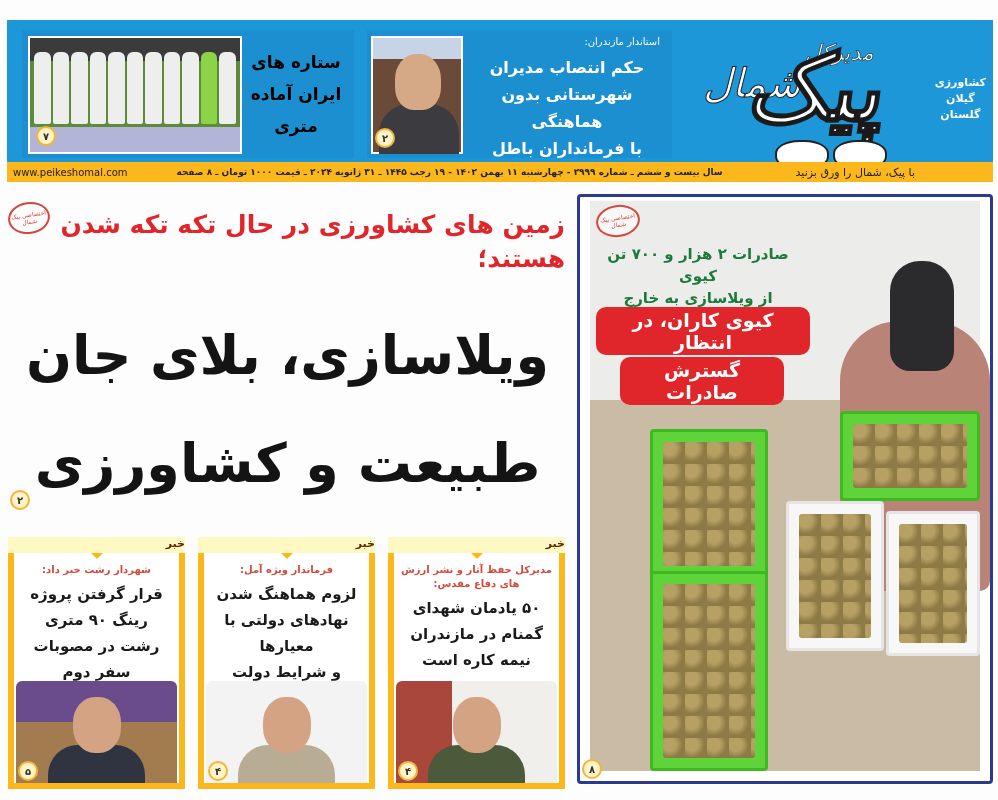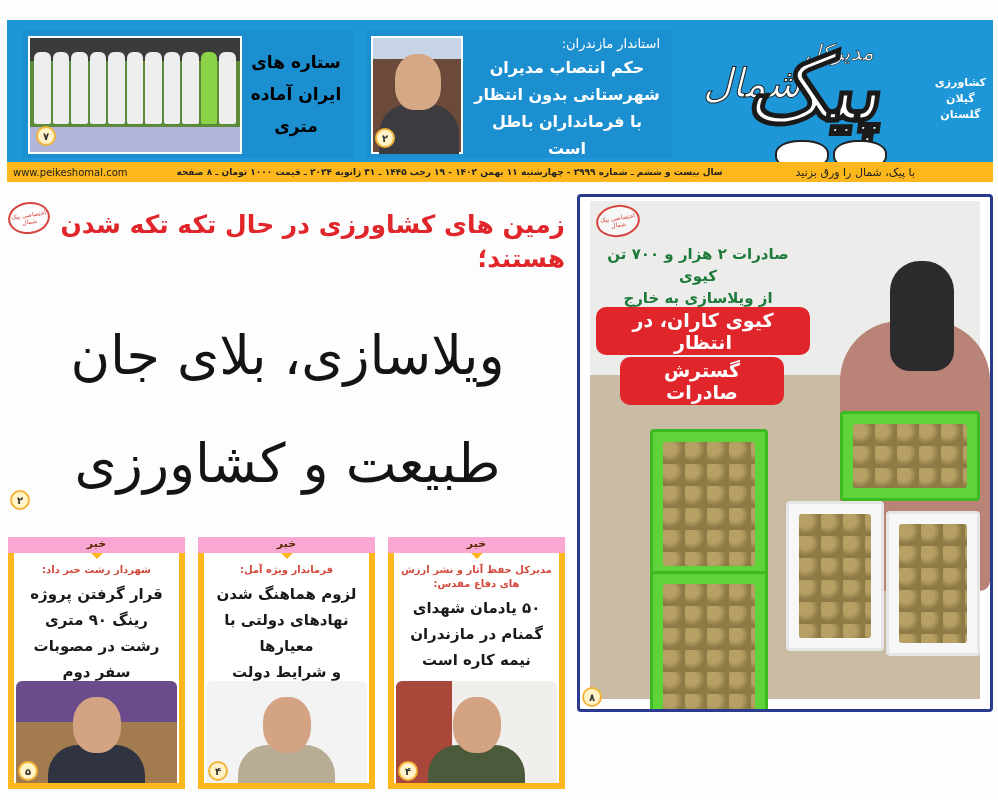--- a/index.html
+++ b/index.html
@@ -18,53 +18,53 @@
   .logo .big{position:absolute;right:58px;top:42px;font-family:"DejaVu Serif",serif;font-size:92px;font-weight:bold;color:#fff;-webkit-text-stroke:2px #1a1a1a;transform:skewX(-8deg);direction:rtl;line-height:1}
   .logo .shomal{position:absolute;left:28px;top:60px;font-family:Liberation Mono, monospace;font-size:40px;color:#fff;-webkit-text-stroke:1px #222;direction:rtl;font-style:italic}
   .logo .ruz{position:absolute;left:130px;top:40px;font-family:"DejaVu Serif",serif;font-size:22px;color:#fff;font-style:italic;-webkit-text-stroke:.6px #222;direction:rtl}
   .logo .dots{position:absolute;left:100px;top:140px;width:112px;height:30px;display:flex;gap:4px}
   .logo .dots span{flex:1;background:#fff;border:2px solid #222;border-radius:45%}
 
   .box-gov{position:absolute;left:367px;top:30px;width:305px;height:128px;background:#1b8fcf}
   .box-gov .photo{position:absolute;left:4px;top:6px;width:92px;height:118px;background:linear-gradient(#c7d4e6 0 18%,#6b4a3a 18% 100%);border:2px solid #fff}
   .box-gov .photo .face{position:absolute;left:22px;top:16px;width:46px;height:56px;background:#d6a986;border-radius:45% 45% 40% 40%}
   .box-gov .photo .suit{position:absolute;left:6px;top:66px;width:80px;height:50px;background:#3b3b40;border-radius:30px 30px 0 0}
-  .box-gov .kicker{position:absolute;right:12px;top:6px;color:#fff;font-size:13px;direction:rtl}
+  .box-gov .kicker{position:absolute;right:12px;top:6px;color:#fff;font-size:10px;direction:rtl}
   .box-gov .head{position:absolute;right:10px;top:24px;width:190px;color:#fff;font-weight:bold;font-size:16px;line-height:27px;text-align:center;direction:rtl}
 
   .box-team{position:absolute;left:22px;top:30px;width:332px;height:128px;background:#1b8fcf}
   .box-team .photo{position:absolute;left:6px;top:6px;width:214px;height:118px;background:linear-gradient(#3b3b3b 0 20%,#5d8b3a 20% 78%,#b3b5d8 78%);border:2px solid #fff;overflow:hidden}
   .box-team .players{position:absolute;left:4px;top:14px;right:4px;height:72px;display:flex;gap:2px}
   .box-team .players span{flex:1;background:#eee;border-radius:6px 6px 2px 2px}
   .box-team .players span.gk{background:#8bd448}
   .box-team .head{position:absolute;right:8px;top:16px;width:100px;color:#000000;font-weight:bold;font-size:17px;line-height:32px;text-align:center;direction:rtl}
 
   .pg{position:absolute;width:20px;height:20px;border-radius:50%;background:#fff3c7;border:2px solid #f2b53a;font-size:10px;font-weight:bold;color:#333;display:flex;align-items:center;justify-content:center}
 
   
   .lead{position:absolute;left:0;top:190px;width:575px;height:330px}
   .lead .stamp{position:absolute;left:8px;top:12px;width:42px;height:32px;border:2px solid #d6453f;border-radius:50%;color:#d6453f;font-size:6px;display:flex;align-items:center;justify-content:center;text-align:center;transform:rotate(-8deg)}
   .lead .sup{position:absolute;left:60px;right:10px;top:18px;direction:rtl;color:#e0262a;font-weight:bold;font-size:25px;line-height:34px}
-  .lead .main{position:absolute;left:8px;right:8px;top:112px;text-align:center;direction:rtl;color:#141414;font-weight:400;font-size:54px;line-height:108px;letter-spacing:-1px}
-
-  
-  .feature{position:absolute;left:577px;top:194px;width:416px;height:518px;border:3px solid #2a3a8f;border-radius:4px;background:#fff;overflow:hidden}
+  .lead .main{position:absolute;left:8px;right:8px;top:112px;text-align:center;direction:rtl;color:#141414;font-weight:700;font-size:54px;line-height:108px;letter-spacing:-1px}
+
+  
+  .feature{position:absolute;left:577px;top:194px;width:416px;height:590px;border:3px solid #2a3a8f;border-radius:4px;background:#fff;overflow:hidden}
   .feature .photo{position:absolute;left:10px;top:4px;right:10px;bottom:10px;background:linear-gradient(180deg,#ececea 0 35%,#c9bba4 35% 100%)}
   .crate{position:absolute;background:#5fd43a;border:3px solid #3db922;border-radius:4px}
   .crate.white{background:#f7f7f7;border-color:#e5e5e5}
   .kiwi{position:absolute;inset:10px;background:radial-gradient(circle at 30% 30%,#b7a064 0 30%,#8d7a45 60%) ,#8d7a45;background-size:22px 22px;border-radius:3px}
   .person{position:absolute;left:250px;top:120px;width:150px;height:270px;background:#b98377;border-radius:60px 60px 10px 10px}
   .person .hat{position:absolute;left:50px;top:-60px;width:64px;height:110px;background:#2b2b2e;border-radius:30px 30px 20px 20px}
   .feature .sub{position:absolute;left:18px;top:46px;width:200px;text-align:center;direction:rtl;color:#1d7a3a;font-weight:bold;font-size:15px;line-height:22px}
   .feature .pill{position:absolute;background:#e0262a;color:#fff;font-weight:bold;font-size:19px;border-radius:10px;text-align:center;direction:rtl;padding:2px 12px}
   .feature .stamp{position:absolute;left:16px;top:8px;width:44px;height:32px;border:2px solid #d6453f;border-radius:50%;color:#d6453f;font-size:6px;display:flex;align-items:center;justify-content:center;text-align:center;transform:rotate(-8deg);background:rgba(255,255,255,.6)}
 
   
   .card{position:absolute;top:537px;width:177px;height:252px;border:6px solid #fbb71b;border-top-width:0;border-radius:10px 10px 0 0;background:#fff}
-  .card .tab{height:16px;background:#f9a8d4;text-align:center;font-size:11px;font-weight:bold;color:#5b2a00;direction:rtl;position:relative;margin:0 -6px}
+  .card .tab{height:16px;background:#fef9c3;text-align:right;font-size:11px;font-weight:bold;color:#5b2a00;direction:rtl;position:relative;margin:0 -6px}
   .card .tab:after{content:"";position:absolute;left:50%;bottom:-6px;margin-left:-6px;border:6px solid transparent;border-bottom:0;border-top-color:#fbb71b}
   .card .kick{margin-top:10px;text-align:center;direction:rtl;color:#d24a3b;font-weight:bold;font-size:10px;line-height:14px;padding:0 4px}
   .card .head{margin-top:4px;text-align:center;direction:rtl;color:#1a1a1a;font-weight:bold;font-size:15px;line-height:26px;padding:0 4px}
   .card .img{position:absolute;left:2px;right:2px;bottom:0;height:102px;border-radius:6px 6px 0 0;overflow:hidden}
   .card .img .face{position:absolute;left:50%;top:16px;margin-left:-24px;width:48px;height:56px;background:#d3a383;border-radius:45%}
   .card .img .body{position:absolute;left:20%;right:20%;bottom:0;height:38px;border-radius:30px 30px 0 0}
 </style>
 </head>
 <body>
 
@@ -98,21 +98,21 @@
 
   <div class="box-gov">
     <div class="photo">
       <div class="suit"></div>
         <div class="face"></div>
       <div class="pg" style="left:2px;bottom:4px">۲</div>
     </div>
     <div class="kicker">استاندار مازندران:</div>
     <div class="head">
       <div>حکم انتصاب مدیران</div>
-      <div>شهرستانی بدون انتظار</div>
+      <div>شهرستانی بدون هماهنگی</div>
       <div>با فرمانداران باطل است</div>
     </div>
   </div>
 
   <div class="logo">
     <div class="ruz">مدیرکل</div>
     <div class="shomal">شمال</div>
     <div class="big">پیک</div>
     <div class="dots">
         <span></span>

